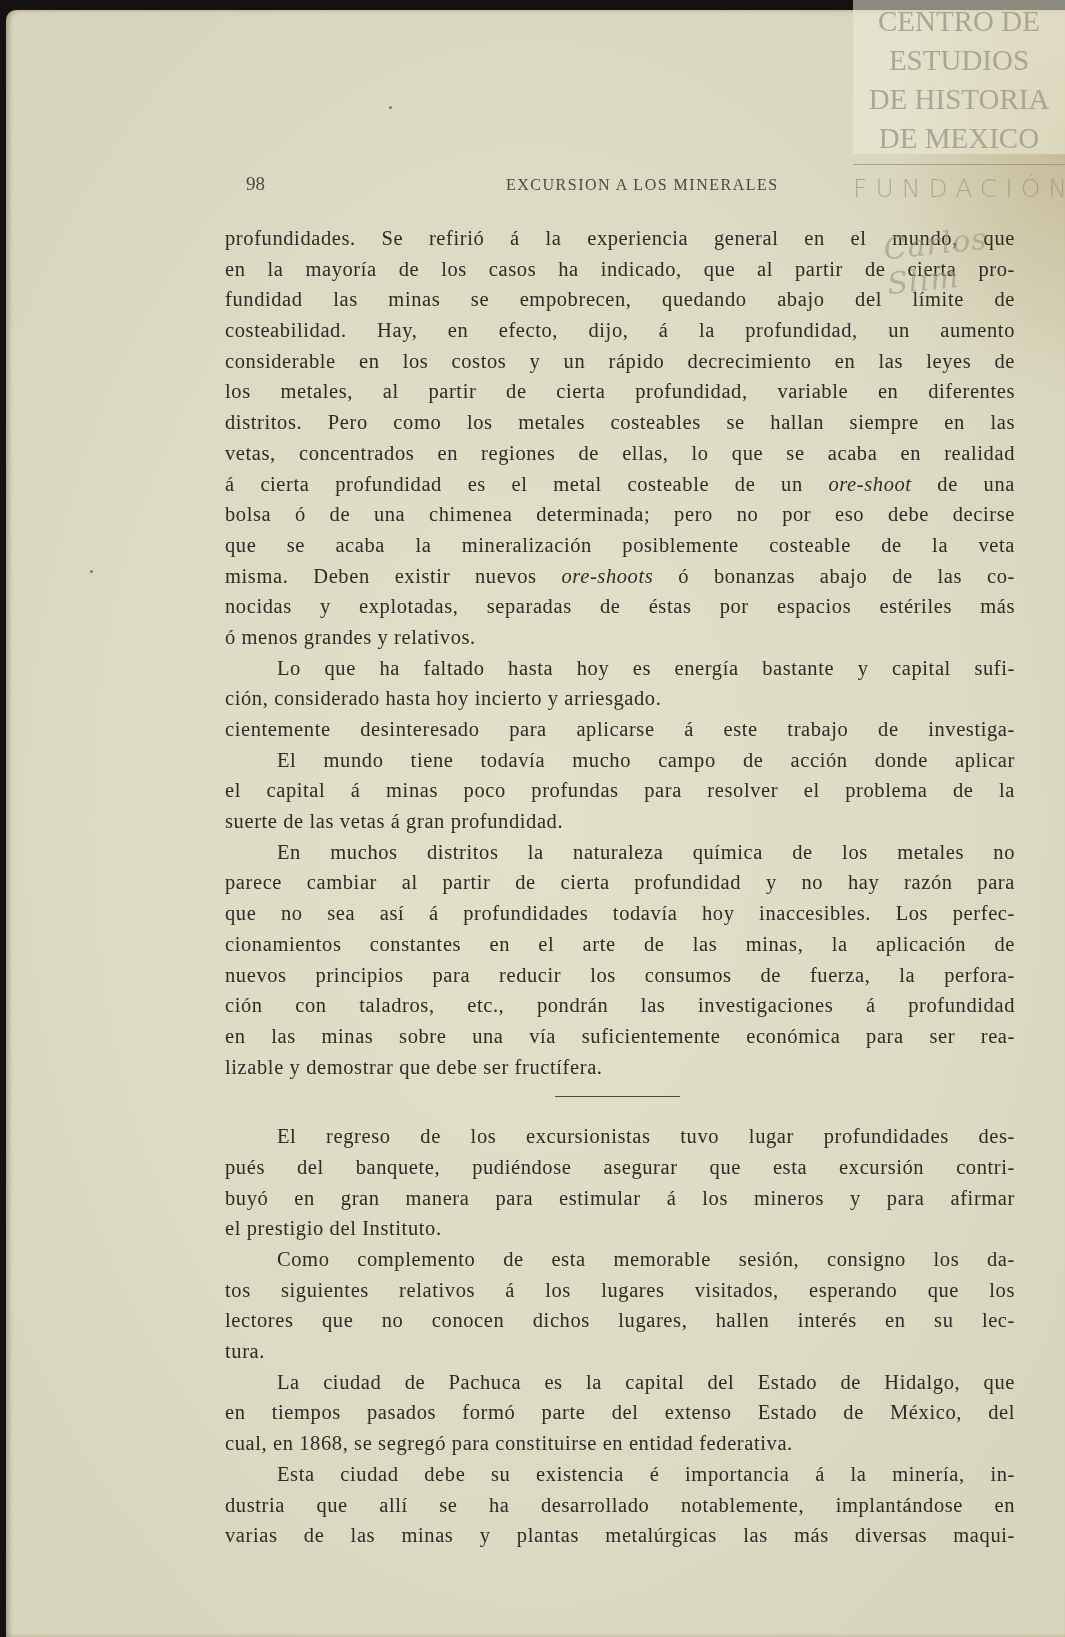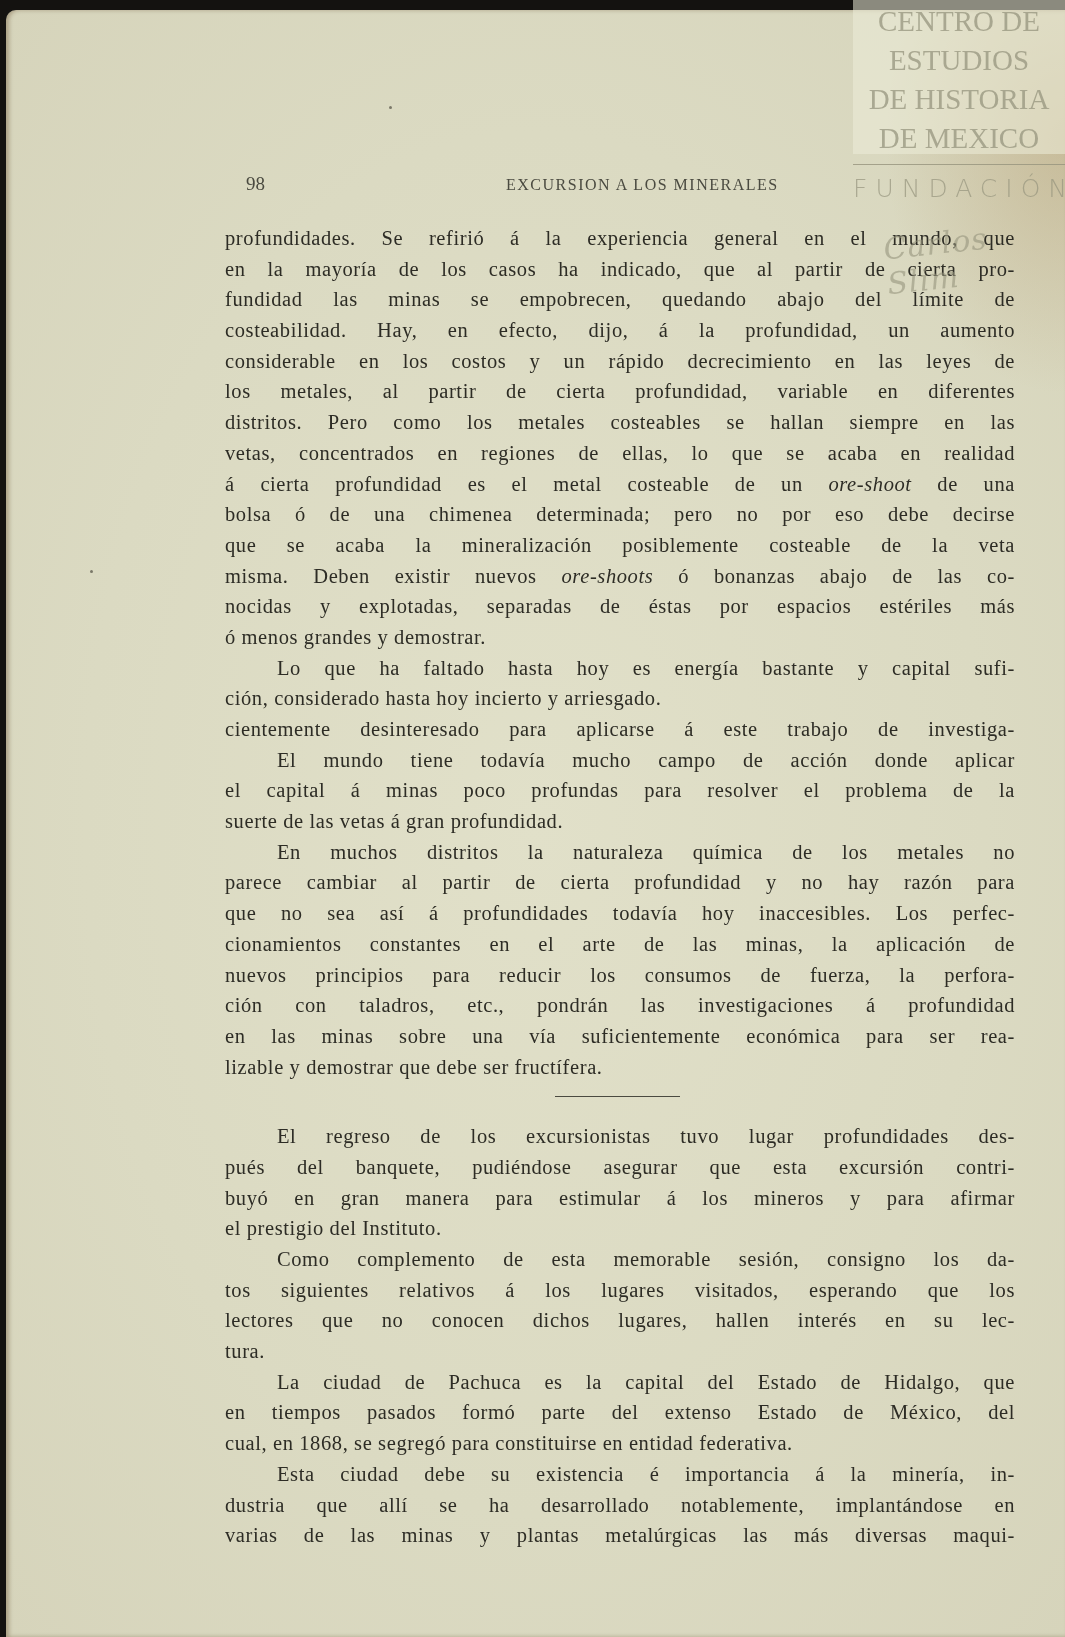--- a/index.html
+++ b/index.html
@@ -163,21 +163,21 @@
         <div class="line">costeabilidad. Hay, en efecto, dijo, á la profundidad, un aumento</div>
         <div class="line">considerable en los costos y un rápido decrecimiento en las leyes de</div>
         <div class="line">los metales, al partir de cierta profundidad, variable en diferentes</div>
         <div class="line">distritos. Pero como los metales costeables se hallan siempre en las</div>
         <div class="line">vetas, concentrados en regiones de ellas, lo que se acaba en realidad</div>
         <div class="line"><span>á cierta profundidad es el metal costeable de un</span> <em>ore-shoot</em> <span>de una</span></div>
         <div class="line">bolsa ó de una chimenea determinada; pero no por eso debe decirse</div>
         <div class="line">que se acaba la mineralización posiblemente costeable de la veta</div>
         <div class="line"><span>misma. Deben existir nuevos</span> <em>ore-shoots</em> <span>ó bonanzas abajo de las co-</span></div>
         <div class="line">nocidas y explotadas, separadas de éstas por espacios estériles más</div>
-        <div class="line last">ó menos grandes y demostrar.</div>
+        <div class="line last">ó menos grandes y relativos.</div>
       </div>
 
       <div>
         <div class="line indent">Lo que ha faltado hasta hoy es energía bastante y capital sufi-</div>
         <div class="line last">ción, considerado hasta hoy incierto y arriesgado.</div>
         <div class="line">cientemente desinteresado para aplicarse á este trabajo de investiga-</div>
       </div>
 
       <div>
         <div class="line indent">El mundo tiene todavía mucho campo de acción donde aplicar</div>

